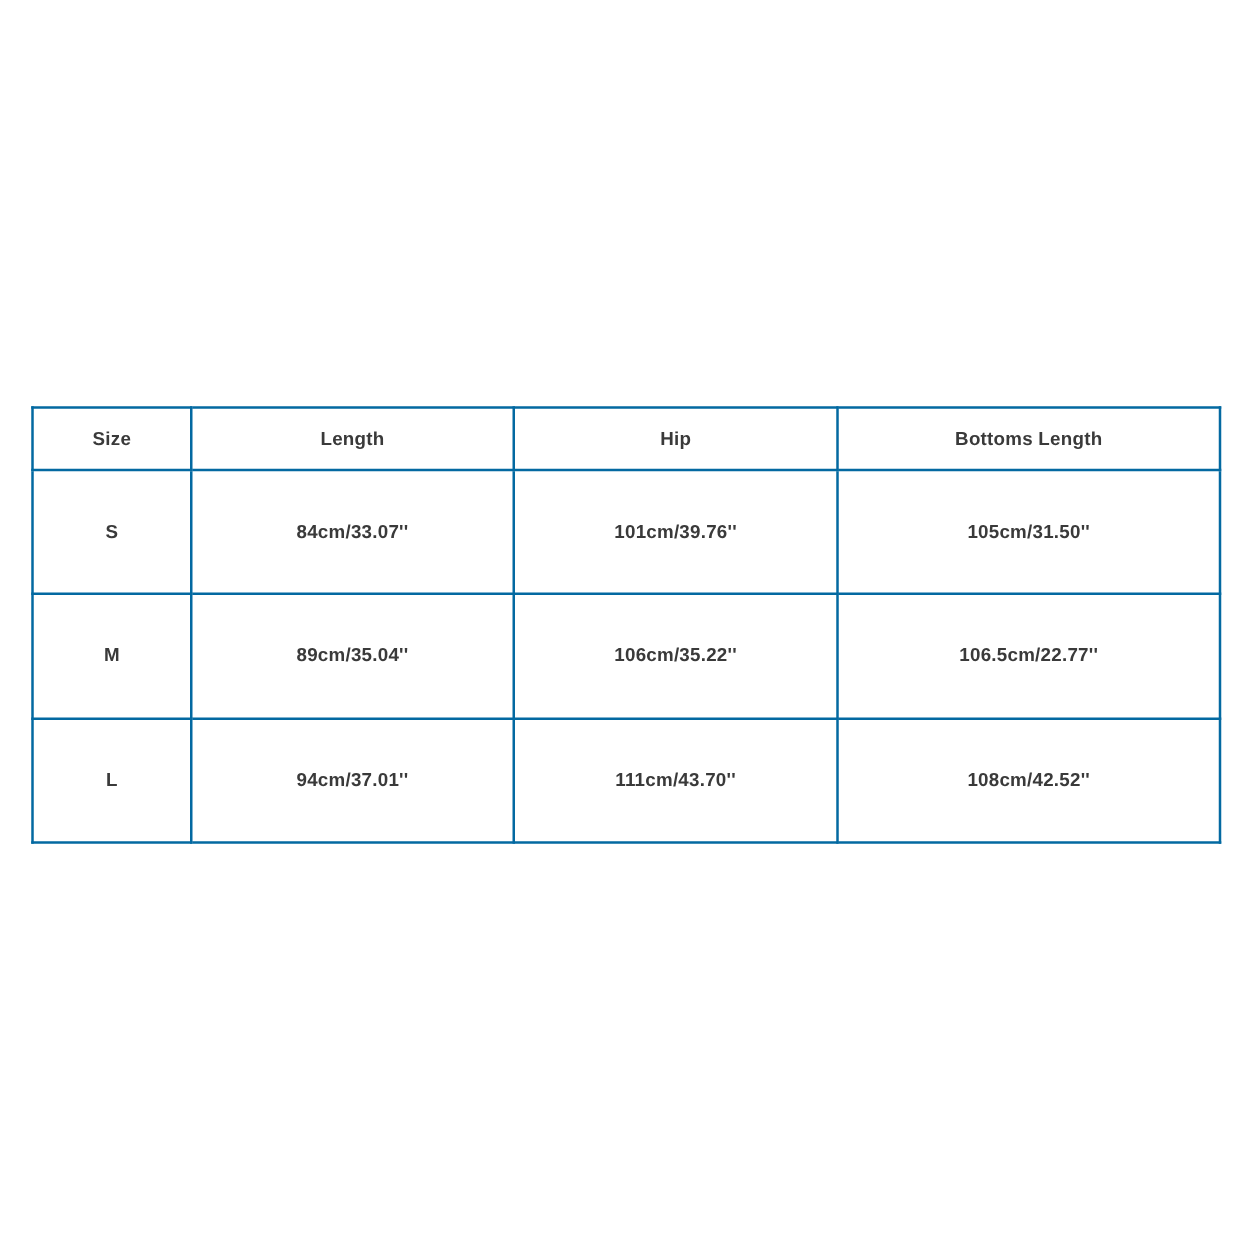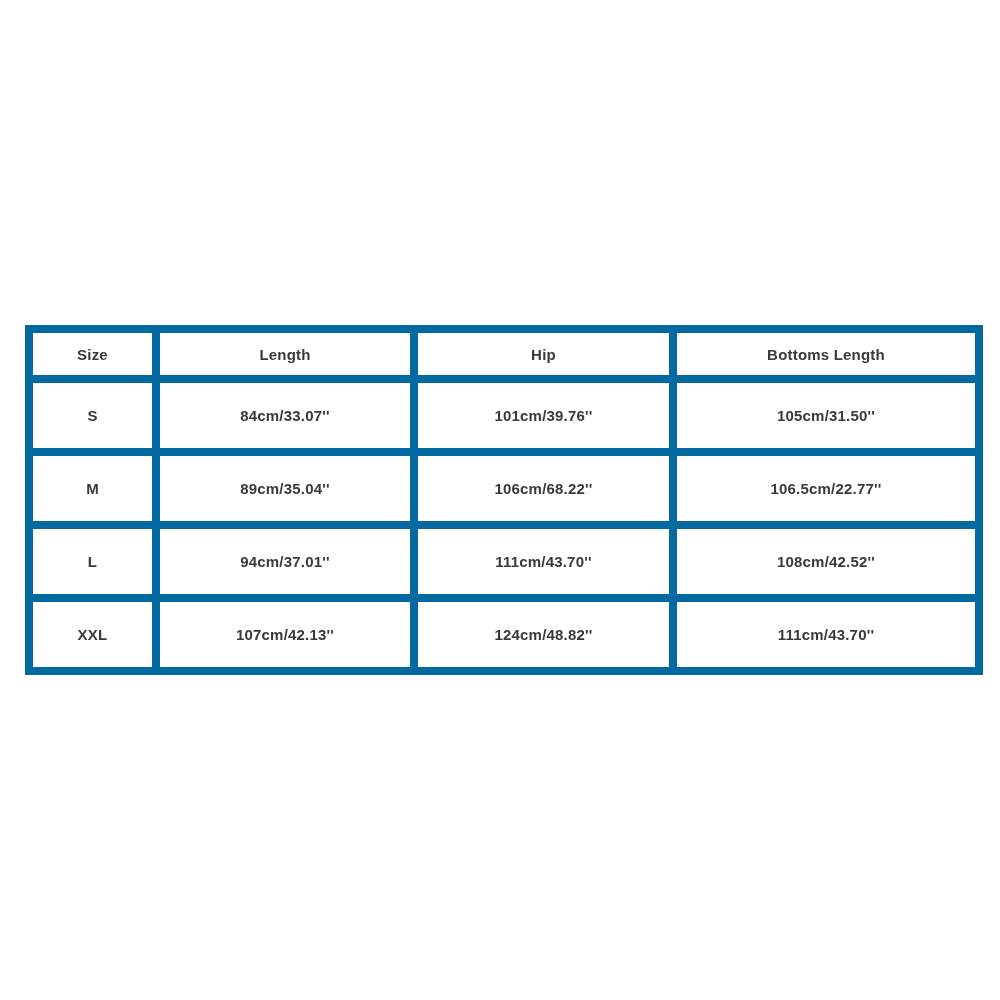--- a/index.html
+++ b/index.html
@@ -24,21 +24,21 @@
     height: 350px;
   }
   table.size-chart {
     width: 950px;
     height: 350px;
     border-collapse: collapse;
     table-layout: fixed;
   }
   table.size-chart th,
   table.size-chart td {
-    border: 8px solid #0369a1;
+    border: 2px solid #0369a1;
     text-align: center;
     vertical-align: middle;
     height: 50px;
     font-size: 15px;
     font-weight: bold;
     color: #3a3a3a;
     letter-spacing: 0.2px;
     padding: 0 4px;
     background: #ffffff;
   }
@@ -70,31 +70,25 @@
       <tbody>
         <tr>
           <td>S</td>
           <td>84cm/33.07''</td>
           <td>101cm/39.76''</td>
           <td>105cm/31.50''</td>
         </tr>
         <tr>
           <td>M</td>
           <td>89cm/35.04''</td>
-          <td>106cm/68.22''</td>
+          <td>106cm/35.22''</td>
           <td>106.5cm/22.77''</td>
         </tr>
         <tr>
           <td>L</td>
           <td>94cm/37.01''</td>
           <td>111cm/43.70''</td>
           <td>108cm/42.52''</td>
         </tr>
-        <tr>
-          <td>XXL</td>
-          <td>107cm/42.13''</td>
-          <td>124cm/48.82''</td>
-          <td>111cm/43.70''</td>
-        </tr>
       </tbody>
     </table>
   </div>
 </div>
 
 </body></html>

